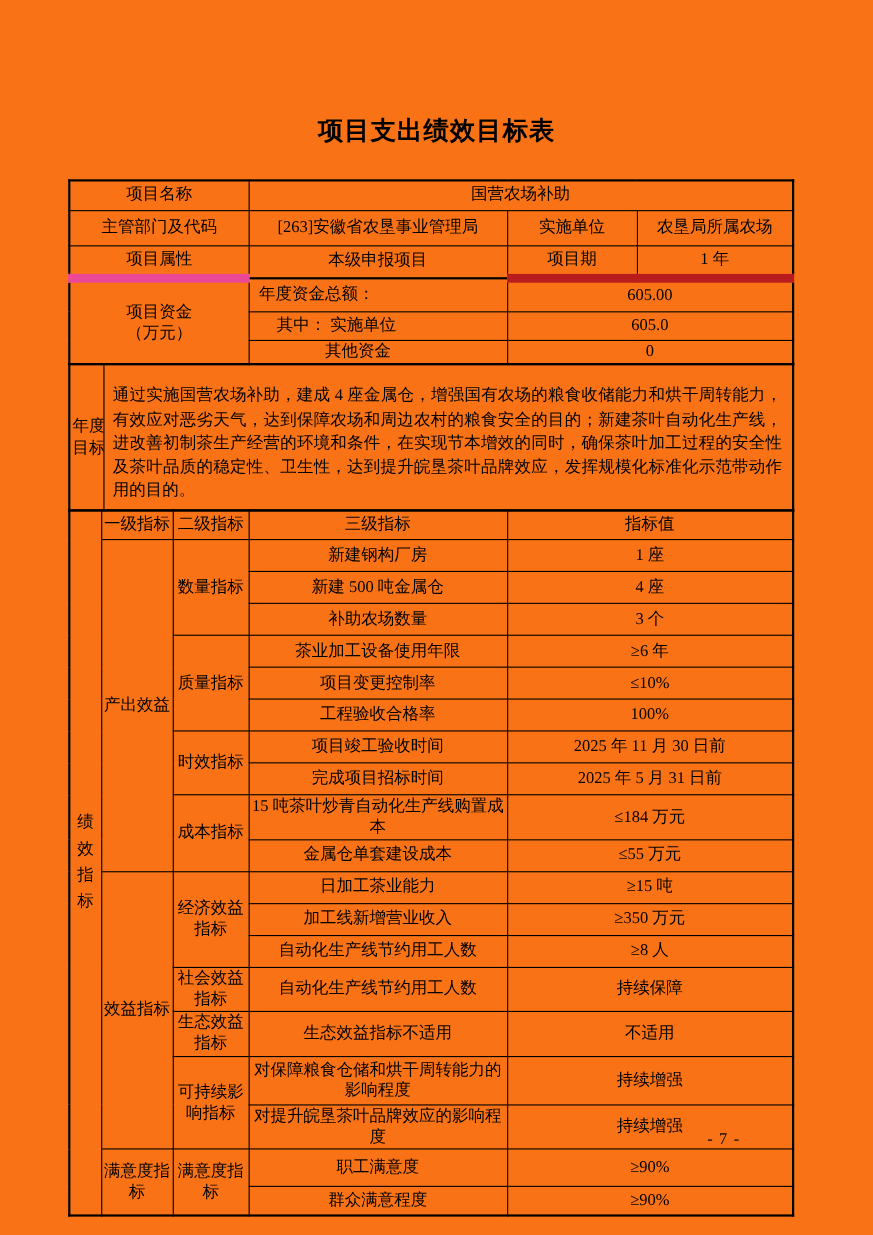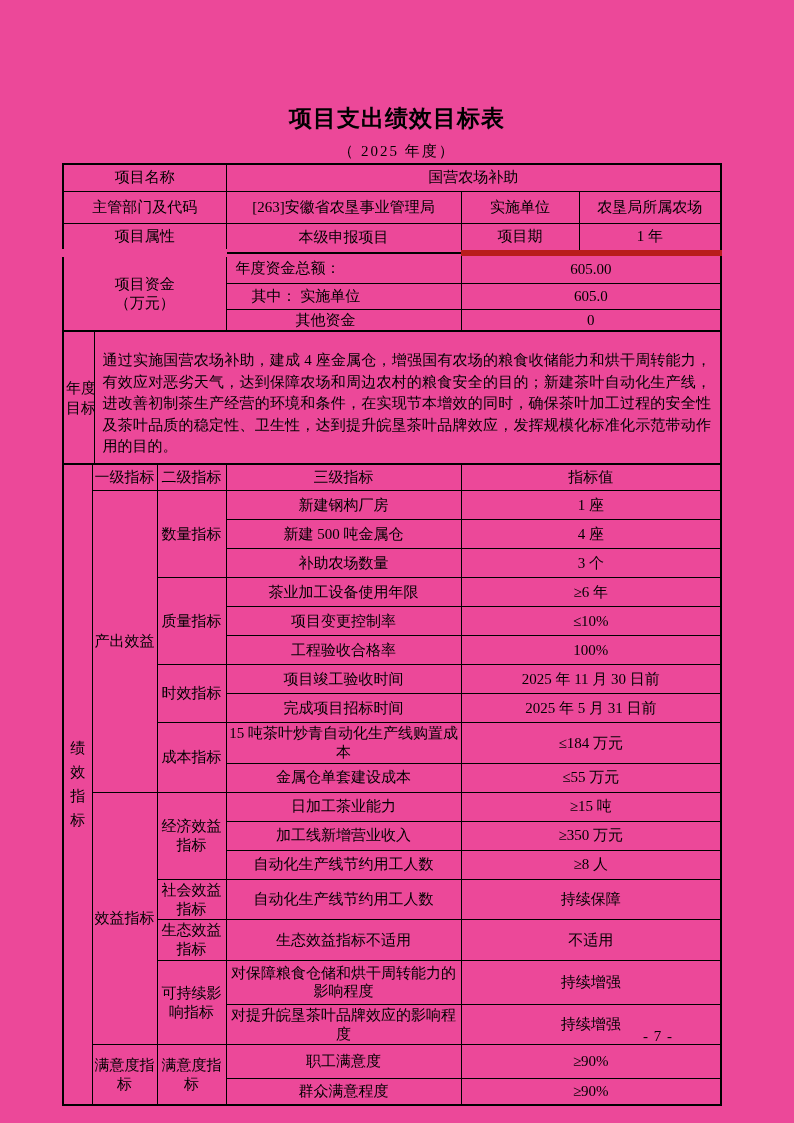--- a/index.html
+++ b/index.html
@@ -1,19 +1,19 @@
 <!DOCTYPE html>
 <html><head>
 <meta charset="utf-8">
 <style>
   html,body{margin:0;padding:0;background:#888;}
   .sheet{
     position:relative;
     width:794px;height:1123px;
-    background:#ec4899;
+    background:#f97316;
     font-family:"Liberation Serif","DejaVu Serif",serif;
     color:#000;
     overflow:hidden;
   }
   .title{
     position:absolute;top:103px;left:0;right:0;
     text-align:center;
     font-family:"Liberation Sans","DejaVu Sans",sans-serif;
     font-size:23px;font-weight:bold;letter-spacing:1px;
   }
@@ -54,21 +54,20 @@
     position:absolute;top:1028px;left:643px;
     font-size:15px;letter-spacing:1px;
   }
 </style>
 </head>
 <body>
 
 <div class="sheet">
 
   <div class="title">项目支出绩效目标表</div>
-  <div class="subtitle">（ 2025 年度）</div>
 
   <div class="tables">
 
     <table class="tbl">
       <colgroup>
           <col style="width:163px">
           <col style="width:235px">
           <col style="width:118px">
           <col style="width:142px">
         </colgroup>
@@ -88,21 +87,21 @@
         <td>本级申报项目</td>
         <td>项目期</td>
         <td>1 年</td>
       </tr>
       <tr class="hA4">
         <td rowspan="3" style="border-top:8px solid #ec4899">
           <span>项目资金</span><br>
           <span>（万元）</span>
         </td>
         <td class="fname ind0" style="border-top:2px solid #000">年度资金总额：</td>
-        <td colspan="2" style="border-top:6px solid #b91c1c">605.00</td>
+        <td colspan="2" style="border-top:8px solid #b91c1c">605.00</td>
       </tr>
       <tr class="hA5">
         <td class="fname ind1">其中： 实施单位</td>
         <td colspan="2">605.0</td>
       </tr>
       <tr class="hA6">
         <td class="fname ind2">其他资金</td>
         <td colspan="2">0</td>
       </tr>
     </tbody>

